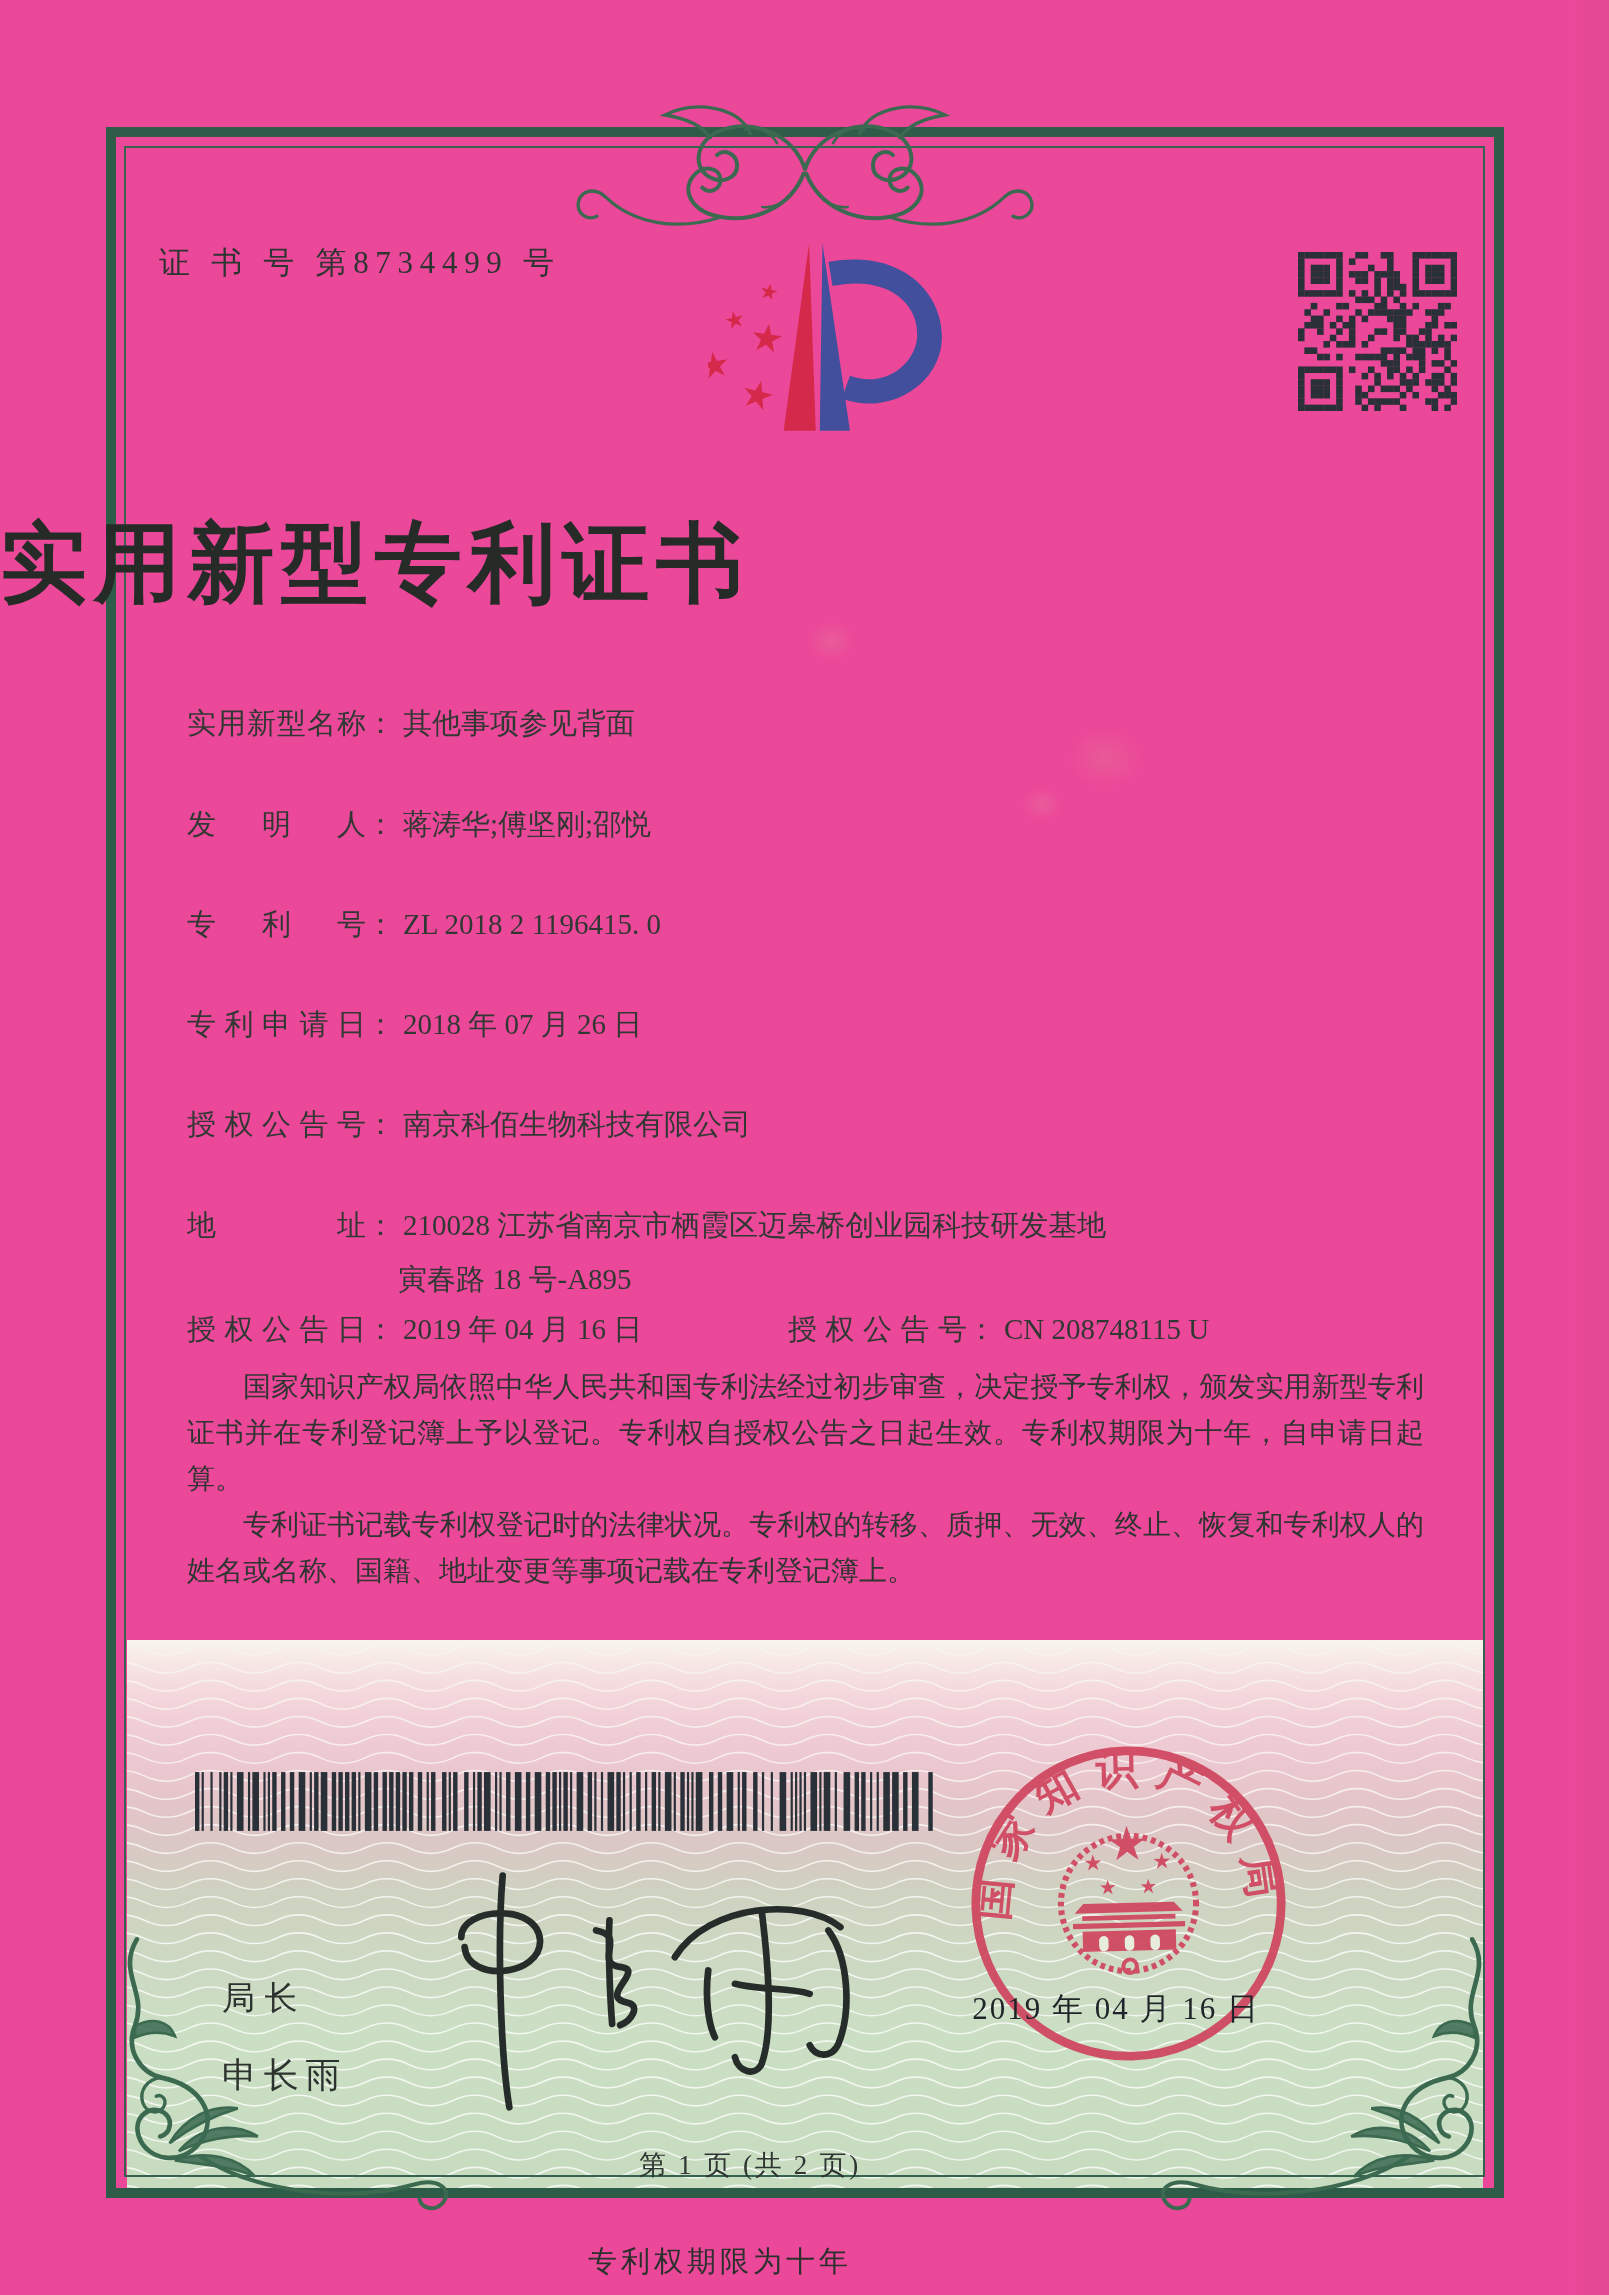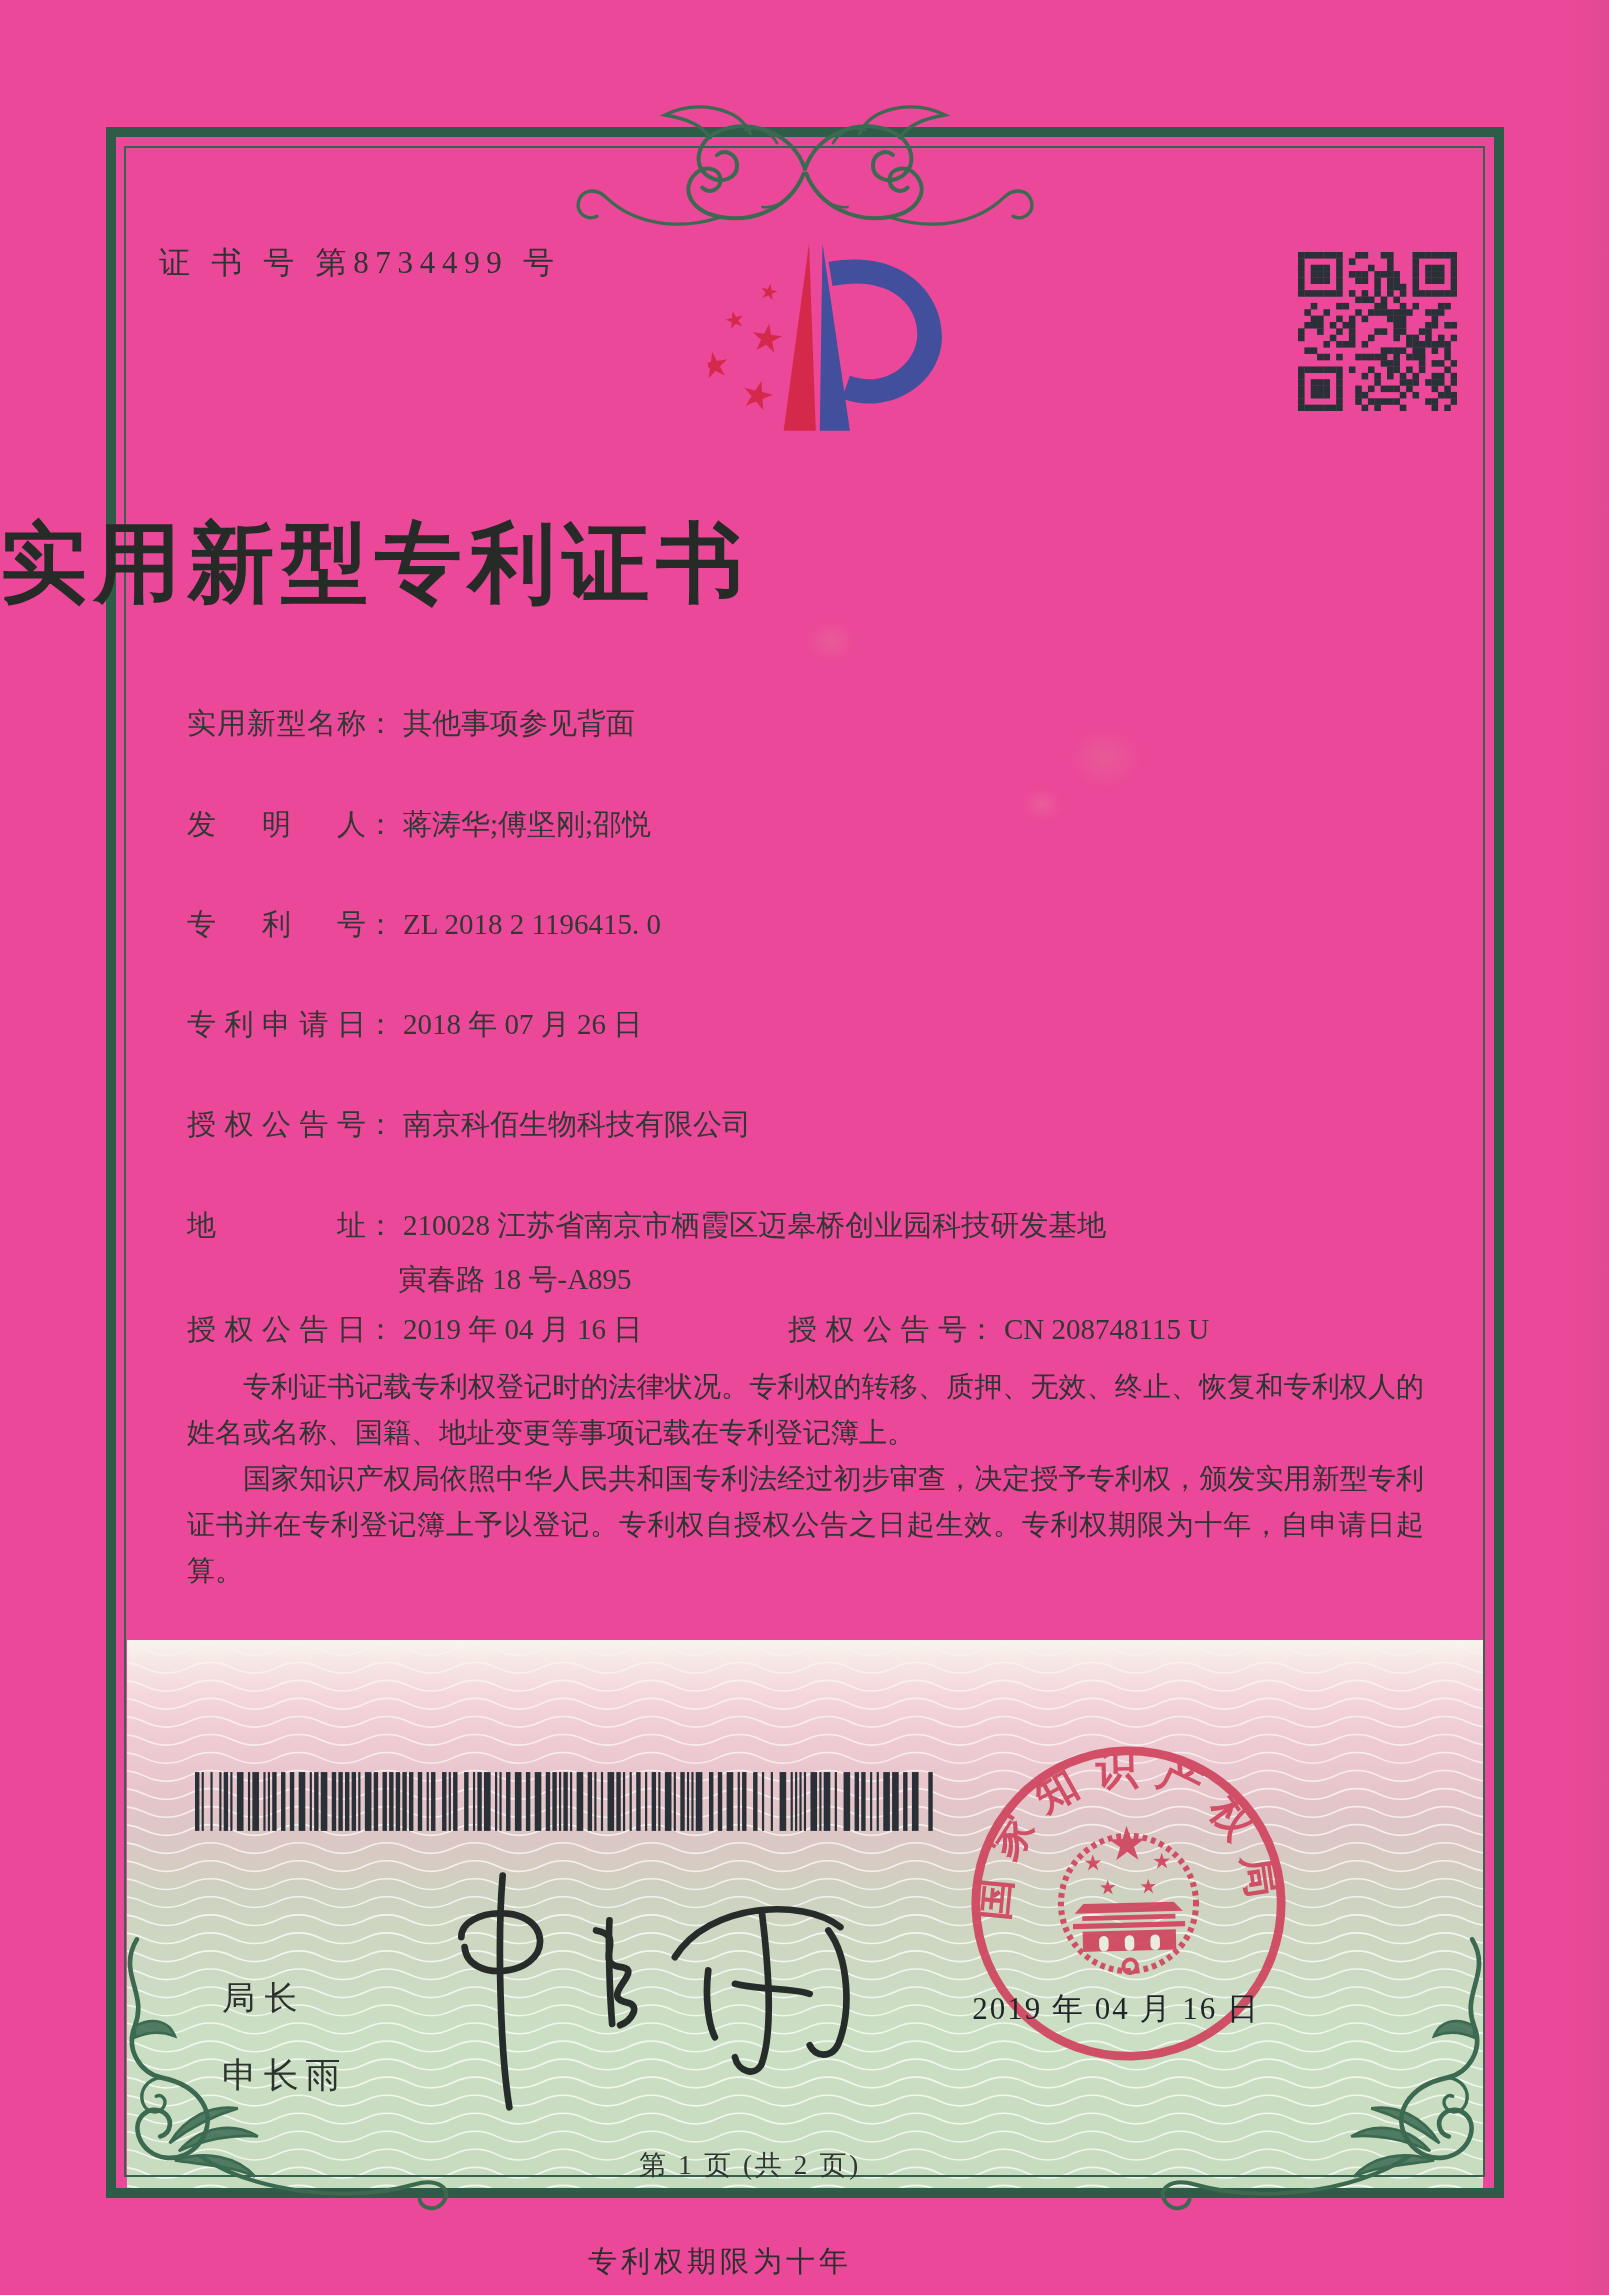--- a/index.html
+++ b/index.html
@@ -476,22 +476,22 @@
   <div class="frow r6">
     <span class="flabel">地址</span><span class="fcolon">：</span><span>210028 江苏省南京市栖霞区迈皋桥创业园科技研发基地</span>
   </div>
   <div class="addr2">寅春路 18 号-A895</div>
   <div class="frow r7">
     <span class="flabel">授权公告日</span><span class="fcolon">：</span><span>2019 年 04 月 16 日</span>
     <span class="grant2"><span class="flabel">授权公告号</span><span class="fcolon">：</span><span>CN 208748115 U</span></span>
   </div>
 
   <div class="body-text">
+    <p>国家知识产权局依照中华人民共和国专利法经过初步审查，决定授予专利权，颁发实用新型专利证书并在专利登记簿上予以登记。专利权自授权公告之日起生效。专利权期限为十年，自申请日起算。</p>
     <p>专利证书记载专利权登记时的法律状况。专利权的转移、质押、无效、终止、恢复和专利权人的姓名或名称、国籍、地址变更等事项记载在专利登记簿上。</p>
-    <p>国家知识产权局依照中华人民共和国专利法经过初步审查，决定授予专利权，颁发实用新型专利证书并在专利登记簿上予以登记。专利权自授权公告之日起生效。专利权期限为十年，自申请日起算。</p>
   </div>
 
   <div class="smudge sm1"></div>
   <div class="smudge sm2"></div>
   <div class="smudge sm3"></div>
 
   <svg id="bc" class="barcode" viewBox="0 0 1104 88">
       <rect x="0" y="0" width="6.6" height="88" fill="#2a3037"></rect>
       <rect x="9.9" y="0" width="3.3" height="88" fill="#2a3037"></rect>
       <rect x="23.1" y="0" width="3.3" height="88" fill="#2a3037"></rect>

